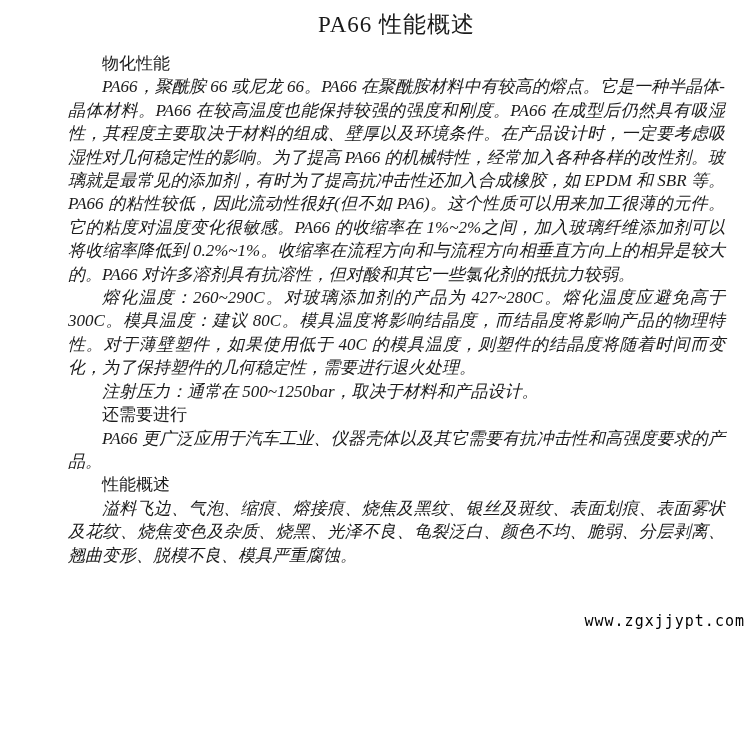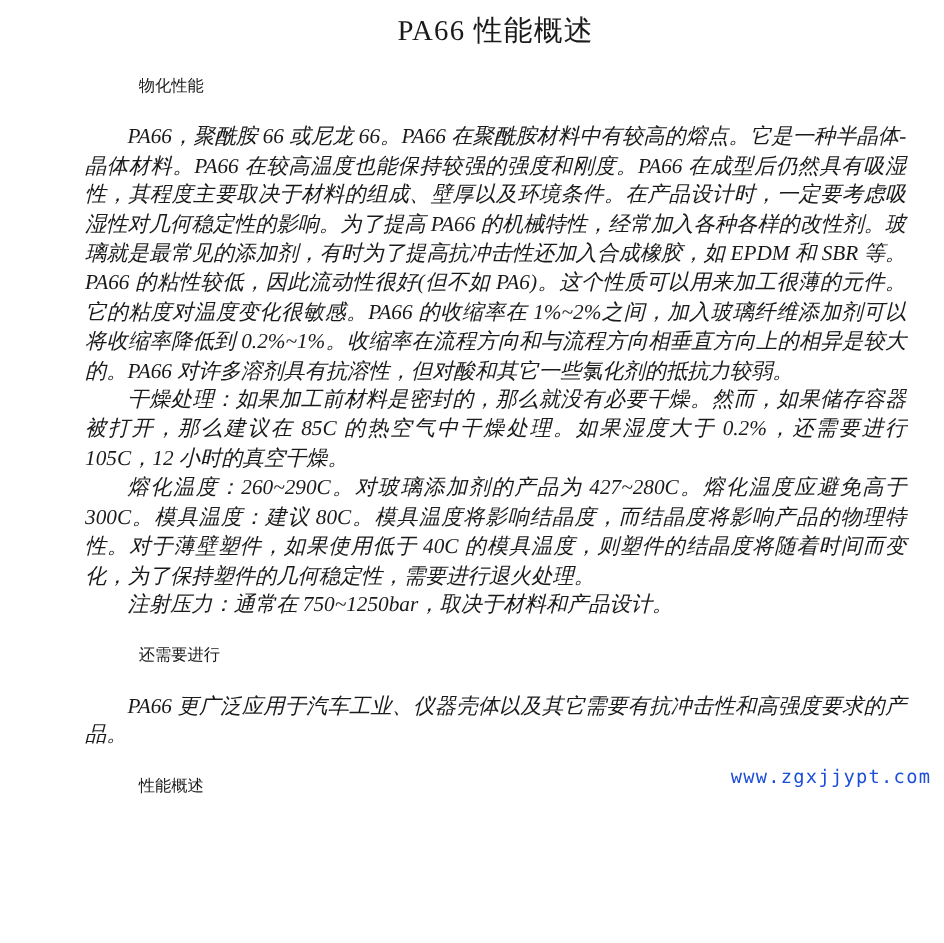--- a/index.html
+++ b/index.html
@@ -24,62 +24,61 @@
   }
   .doc-title {
     font-size: 23px;
     font-weight: 400;
     text-align: center;
     margin: 2px 0 12px 0;
     letter-spacing: 1px;
     line-height: 30px;
   }
   .sec-heading {
-    margin: 17px;
-    font-size: 13px;
+    margin: 0;
+    font-size: 17px;
     font-weight: 400;
     line-height: 23.4px;
     text-indent: 2em;
     white-space: pre-line;
   }
   .para {
     margin: 0;
     font-size: 17px;
     line-height: 23.4px;
     text-align: justify;
     text-indent: 2em;
     font-style: italic;
   }
   .watermark {
     position: absolute;
     right: 10px;
     bottom: 14px;
     font-family: "DejaVu Sans Mono", "Liberation Mono", monospace;
     font-size: 15px;
-    color: #1d4ed8;
+    color: #000000;
     letter-spacing: 1px;
   }
 </style>
 </head>
 <body>
 
 <div class="page">
   <div class="content">
 
     <h1 class="doc-title">PA66 性能概述</h1>
 
     <div class="section">
       <p class="sec-heading">物化性能</p>
       <p class="para">PA66，聚酰胺 66 或尼龙 66。PA66 在聚酰胺材料中有较高的熔点。它是一种半晶体-晶体材料。PA66 在较高温度也能保持较强的强度和刚度。PA66 在成型后仍然具有吸湿性，其程度主要取决于材料的组成、壁厚以及环境条件。在产品设计时，一定要考虑吸湿性对几何稳定性的影响。为了提高 PA66 的机械特性，经常加入各种各样的改性剂。玻璃就是最常见的添加剂，有时为了提高抗冲击性还加入合成橡胶，如 EPDM 和 SBR 等。PA66 的粘性较低，因此流动性很好(但不如 PA6)。这个性质可以用来加工很薄的元件。它的粘度对温度变化很敏感。PA66 的收缩率在 1%~2%之间，加入玻璃纤维添加剂可以将收缩率降低到 0.2%~1%。收缩率在流程方向和与流程方向相垂直方向上的相异是较大的。PA66 对许多溶剂具有抗溶性，但对酸和其它一些氯化剂的抵抗力较弱。</p>
     </div>
 
     <div class="section">
-      <p class="para">干燥处理：如果加工前材料是密封的，那么就没有必要干燥。然而，如果储存容器被打开，那么建议在 85C 的热空气中干燥处理。如果湿度大于 0.2%，还需要进行 105C，12 小时的真空干燥。</p>
       <p class="para">熔化温度：260~290C。对玻璃添加剂的产品为 427~280C。熔化温度应避免高于 300C。模具温度：建议 80C。模具温度将影响结晶度，而结晶度将影响产品的物理特性。对于薄壁塑件，如果使用低于 40C 的模具温度，则塑件的结晶度将随着时间而变化，为了保持塑件的几何稳定性，需要进行退火处理。</p>
-      <p class="para">注射压力：通常在 750~1250bar，取决于材料和产品设计。</p>
+      <p class="para">注射压力：通常在 500~1250bar，取决于材料和产品设计。</p>
     </div>
 
     <div class="section">
       <p class="sec-heading">还需要进行</p>
       <p class="para">PA66 更广泛应用于汽车工业、仪器壳体以及其它需要有抗冲击性和高强度要求的产品。</p>
     </div>
 
     <div class="section">
       <p class="sec-heading">性能概述</p>
       <p class="para">溢料飞边、气泡、缩痕、熔接痕、烧焦及黑纹、银丝及斑纹、表面划痕、表面雾状及花纹、烧焦变色及杂质、烧黑、光泽不良、龟裂泛白、颜色不均、脆弱、分层剥离、翘曲变形、脱模不良、模具严重腐蚀。</p>

